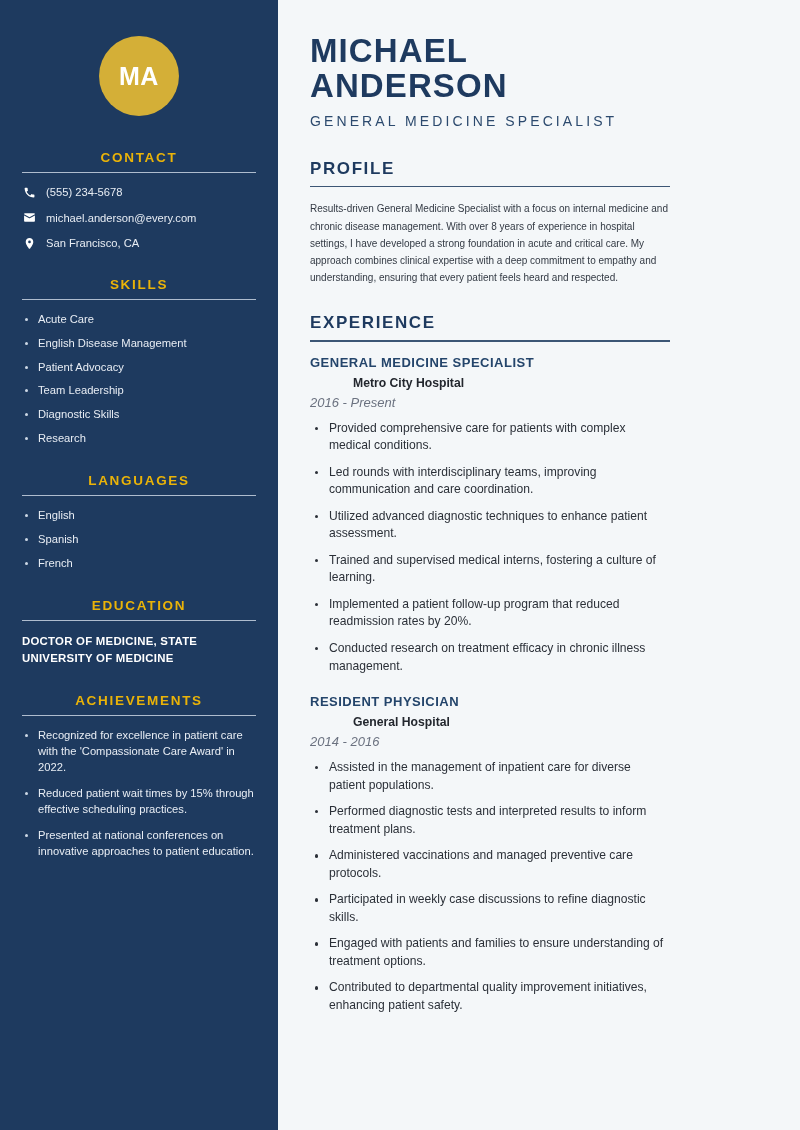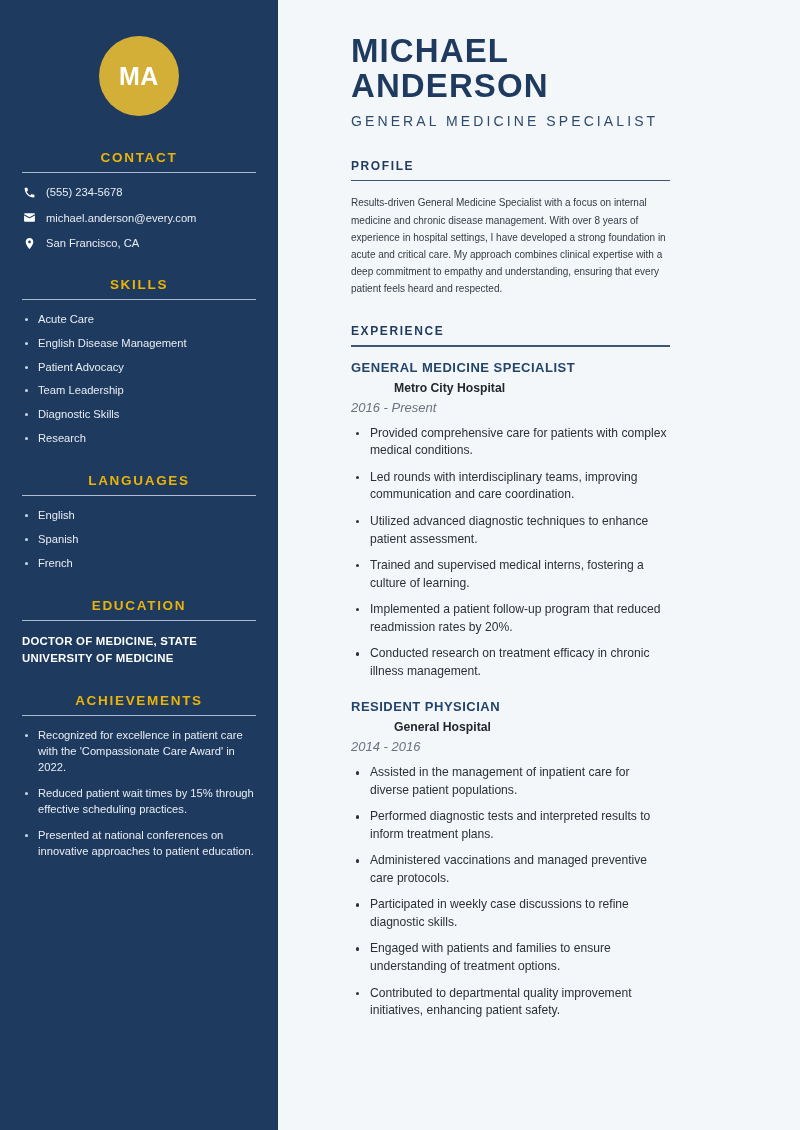--- a/index.html
+++ b/index.html
@@ -16,21 +16,20 @@
     -webkit-font-smoothing: antialiased;
   }
 
   .resume {
     position: relative;
     width: 700px;
     height: 1130px;
     display: flex;
     background: #f4f7f9;
     overflow: hidden;
-    gap: 41px;
   }
 
   
   .sidebar {
     width: 278px;
     min-width: 278px;
     background: #1e3a5f;
     color: #ffffff;
     padding: 0 22px;
     position: relative;
@@ -147,21 +146,21 @@
     font-size: 14px;
     letter-spacing: 3.1px;
     color: #2c4a6e;
     margin-top: 9px;
     margin-bottom: 30px;
   }
 
   .main-section { margin-bottom: 0; }
 
   .main-heading {
-    font-size: 12px;
+    font-size: 17px;
     font-weight: bold;
     letter-spacing: 1.6px;
     color: #1e3a5f;
     padding-bottom: 7px;
   }
 
   .main-rule {
     height: 1.4px;
     background: #3c5675;
     margin-bottom: 13px;

